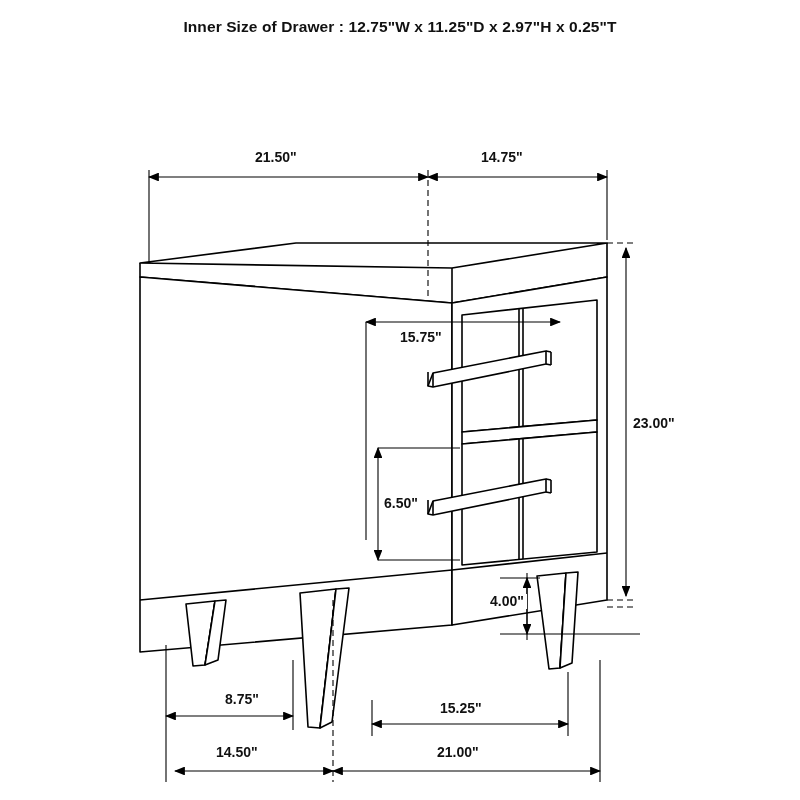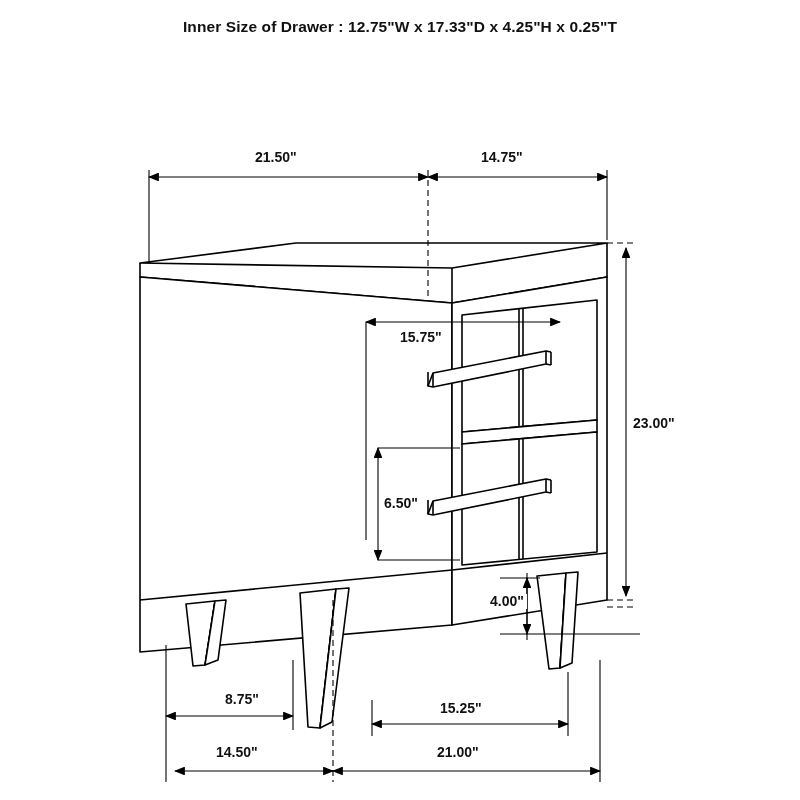--- a/index.html
+++ b/index.html
@@ -44,21 +44,21 @@
     background: #ffffff;
     padding: 0 3px;
     line-height: 1.1;
   }
 </style>
 </head>
 <body>
 
 <div id="stage">
 
-  <div id="title">Inner Size of Drawer : 12.75"W x 17.33"D x 4.25"H x 0.25"T</div>
+  <div id="title">Inner Size of Drawer : 12.75"W x 11.25"D x 2.97"H x 0.25"T</div>
 
   <svg id="drawing" width="800" height="800" viewBox="0 0 800 800">
 
     <defs>
       <marker id="ar" markerWidth="10" markerHeight="8" refX="9" refY="4" orient="auto" markerUnits="strokeWidth">
         <path d="M0,0 L10,4 L0,8 z" fill="#000"></path>
       </marker>
       <marker id="arS" markerWidth="10" markerHeight="8" refX="1" refY="4" orient="auto" markerUnits="strokeWidth">
         <path d="M10,0 L0,4 L10,8 z" fill="#000"></path>
       </marker>

